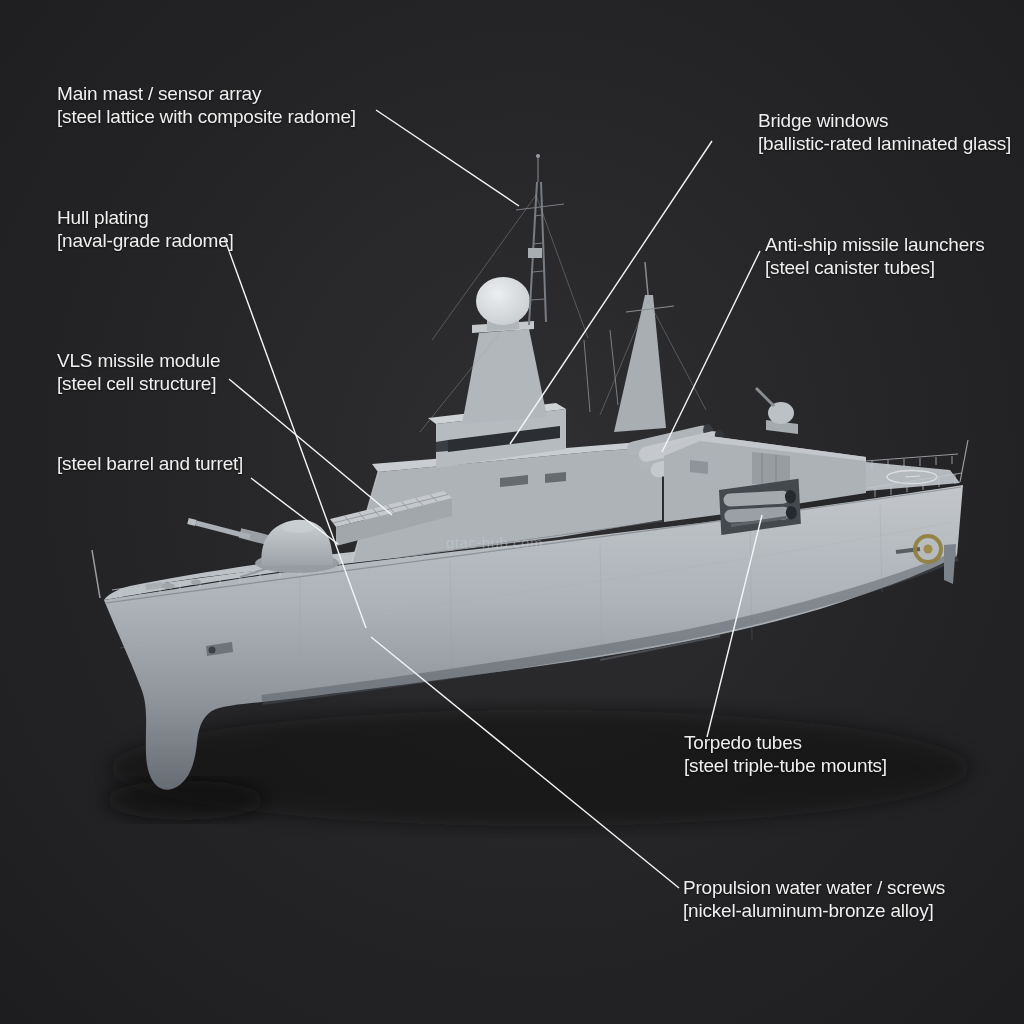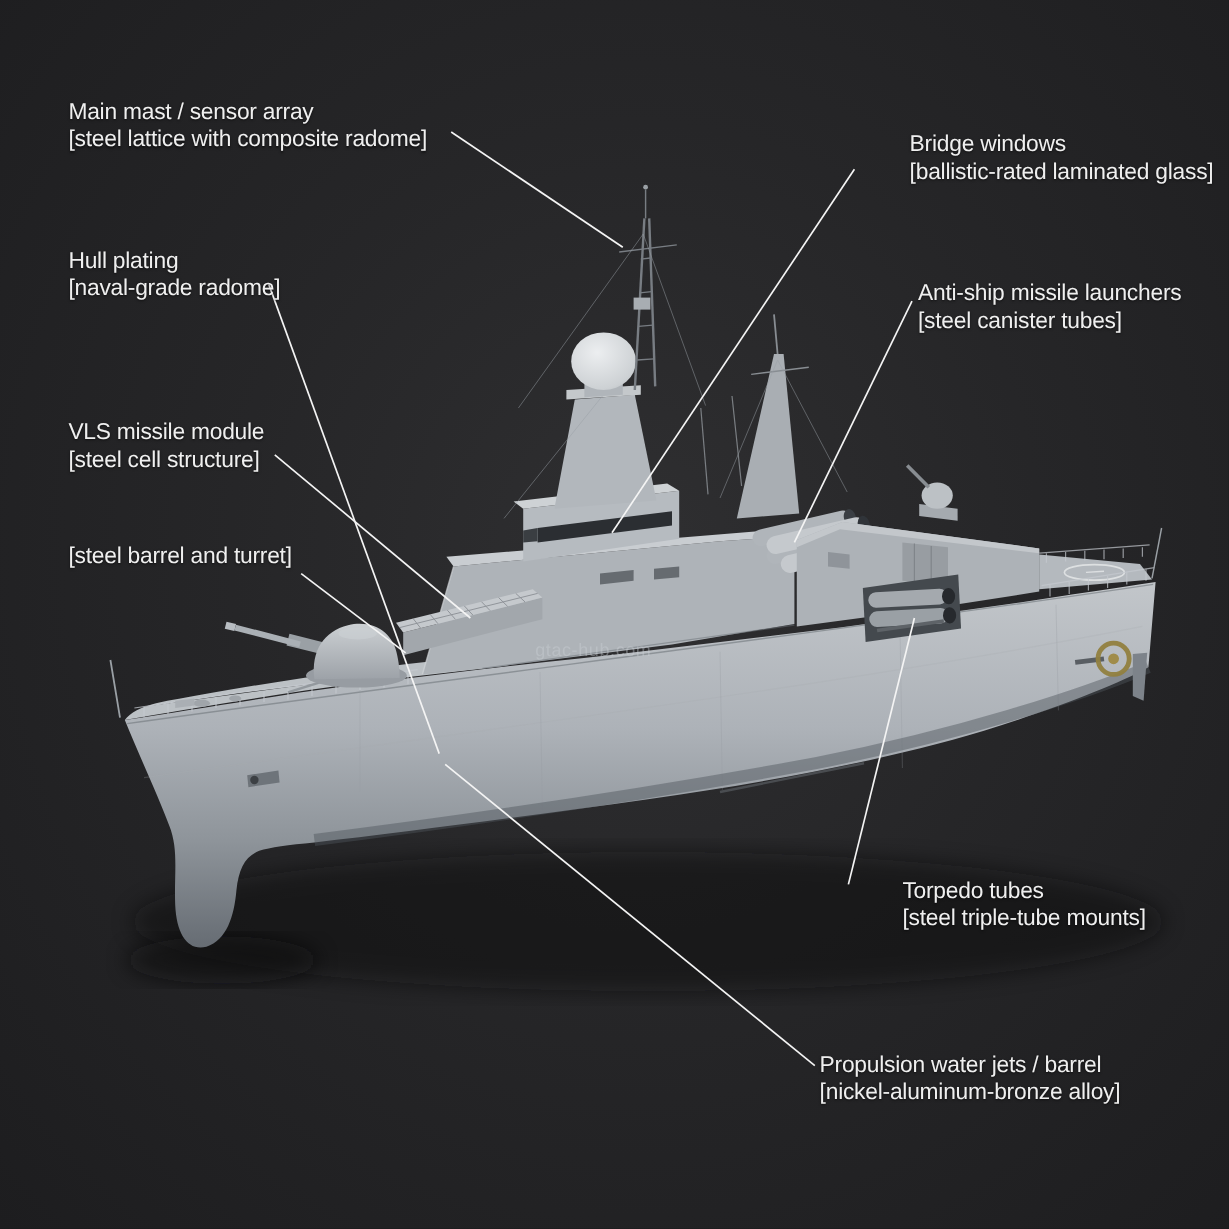--- a/index.html
+++ b/index.html
@@ -259,23 +259,23 @@
     <div>Anti-ship missile launchers</div>
     <div>[steel canister tubes]</div>
   </div>
   <div class="label" style="left:57px;top:349px">
     <div>VLS missile module</div>
     <div>[steel cell structure]</div>
   </div>
   <div class="label" style="left:57px;top:452px">
     <div>[steel barrel and turret]</div>
   </div>
-  <div class="label" style="left:752px;top:731px">
+  <div class="label" style="left:684px;top:731px">
     <div>Torpedo tubes</div>
     <div>[steel triple-tube mounts]</div>
   </div>
   <div class="label" style="left:683px;top:876px">
-    <div>Propulsion water jets / barrel</div>
+    <div>Propulsion water water / screws</div>
     <div>[nickel-aluminum-bronze alloy]</div>
   </div>
 
   <div class="watermark">gtac-hub.com</div>
 </div>
 
 </body></html>

